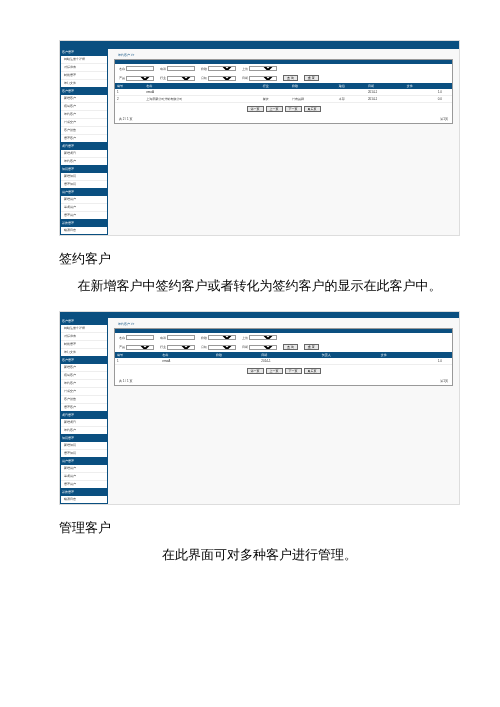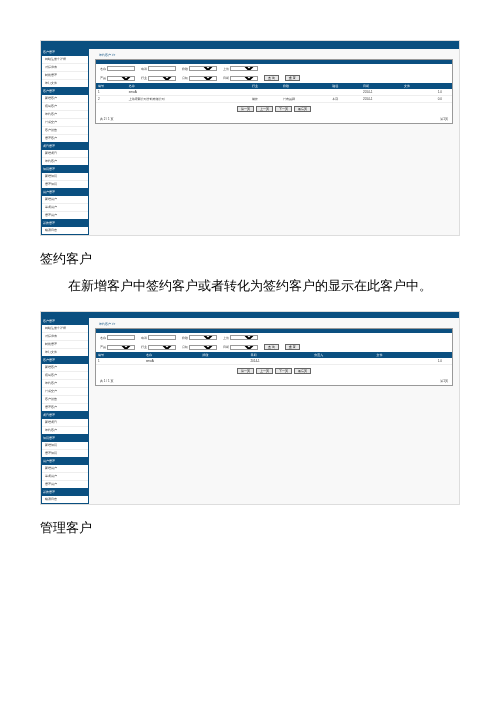--- a/index.html
+++ b/index.html
@@ -1,16 +1,16 @@
 <!DOCTYPE html>
 <html><head>
 <meta charset="utf-8">
 <style>
   html, body { margin:0; padding:0; background:#fff; font-family:"SimSun","Songti SC","Microsoft YaHei",sans-serif; }
-  .page { width:500px; height:707px; box-sizing:border-box; padding:40px 40px 20px 40px; }
+  .page { width:500px; height:707px; box-sizing:border-box; padding:40px 40px 20px 59px; }
   .screenshot { border:1px solid #ddd; margin-bottom:14px; }
   .hbar { background:#0a4f80; height:8px; }
   .hbar2 { background:#0a4f80; height:6px; }
   .app { display:flex; background:#f8f8f8; }
   .sidebar { width:48px; box-sizing:border-box; }
   .sb-hdr { background:#0a4f80; color:#fff; font-size:3px; padding:1px 2px; line-height:5px; white-space:nowrap; overflow:hidden; }
   .sb-grp { border:1px solid #0a4f80; border-top:0; background:#fff; }
   .sb-item { font-size:3px; color:#333; padding:1px 3px; line-height:5px; white-space:nowrap; overflow:hidden; border-bottom:1px solid #eee; }
   .sb-item:last-child { border-bottom:0; }
   .main { flex:1; padding:4px 6px 8px 6px; box-sizing:border-box; }
@@ -312,14 +312,15 @@
           <div class="footer-row">
             <span>共 1 / 1 页</span>
             <span>第1页</span>
           </div>
         </div>
       </div>
     </div>
   </div>
 
   <div class="h">管理客户</div>
+  <div class="paragraph">在此界面可对多种客户进行管理。</div>
 
 </div>
 
 </body></html>

